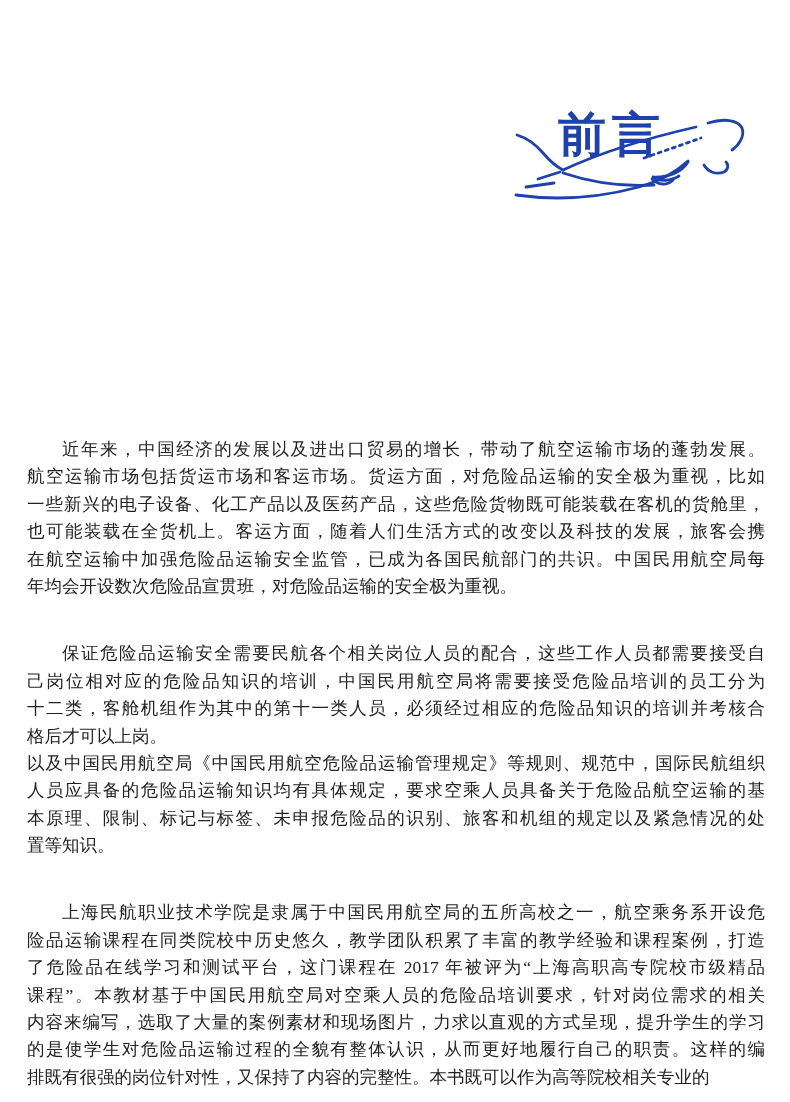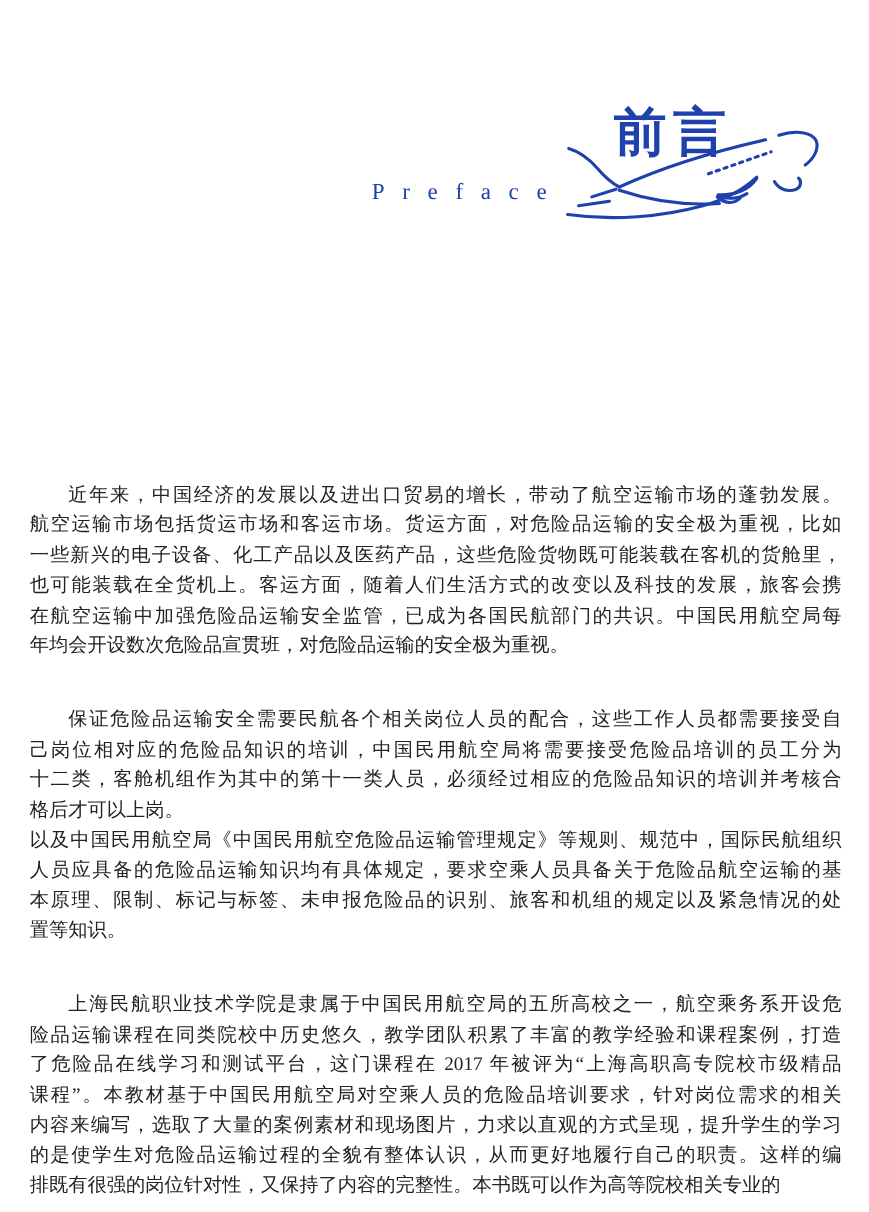--- a/index.html
+++ b/index.html
@@ -15,21 +15,21 @@
     height: 1102px;
     background: var(--bg);
     margin: 0 auto;
     overflow: hidden;
     font-family: "Liberation Serif", "DejaVu Serif", serif;
   }
   
   .hdr-title-cn {
     position: absolute;
     left: 558px;
-    top: 96px;
+    top: 110px;
     font-size: 48px;
     line-height: 1.05;
     font-weight: 700;
     letter-spacing: 6px;
     color: var(--blue);
     font-family: "Liberation Serif", "DejaVu Serif", serif;
     z-index: 2;
   }
   .hdr-title-en {
     position: absolute;
@@ -75,21 +75,20 @@
   .line.first { text-indent: 2em; margin-top: 40px; }
   .line.last  { text-align-last: left; }
 </style>
 </head>
 <body>
 
 <div class="page">
 
   <div class="hdr-title-cn">前言</div>
 
-  <div class="hdr-title-en">Preface</div>
 
   <svg class="hdr-plane" viewBox="0 0 420 115" aria-hidden="true">
 
     <path d="M187,40 c10,3 20,11 26,18 c6,7 12,13 20,17"></path>
 
     <path d="M233,75 C272,57 322,42 366,32"></path>
 
     <path d="M378,28 c16,-5 30,-3 34,5 c3,8 -3,17 -10,22"></path>
 
     <path d="M314,63 L371,43" stroke-dasharray="3 4.5" stroke-width="3.4"></path>

